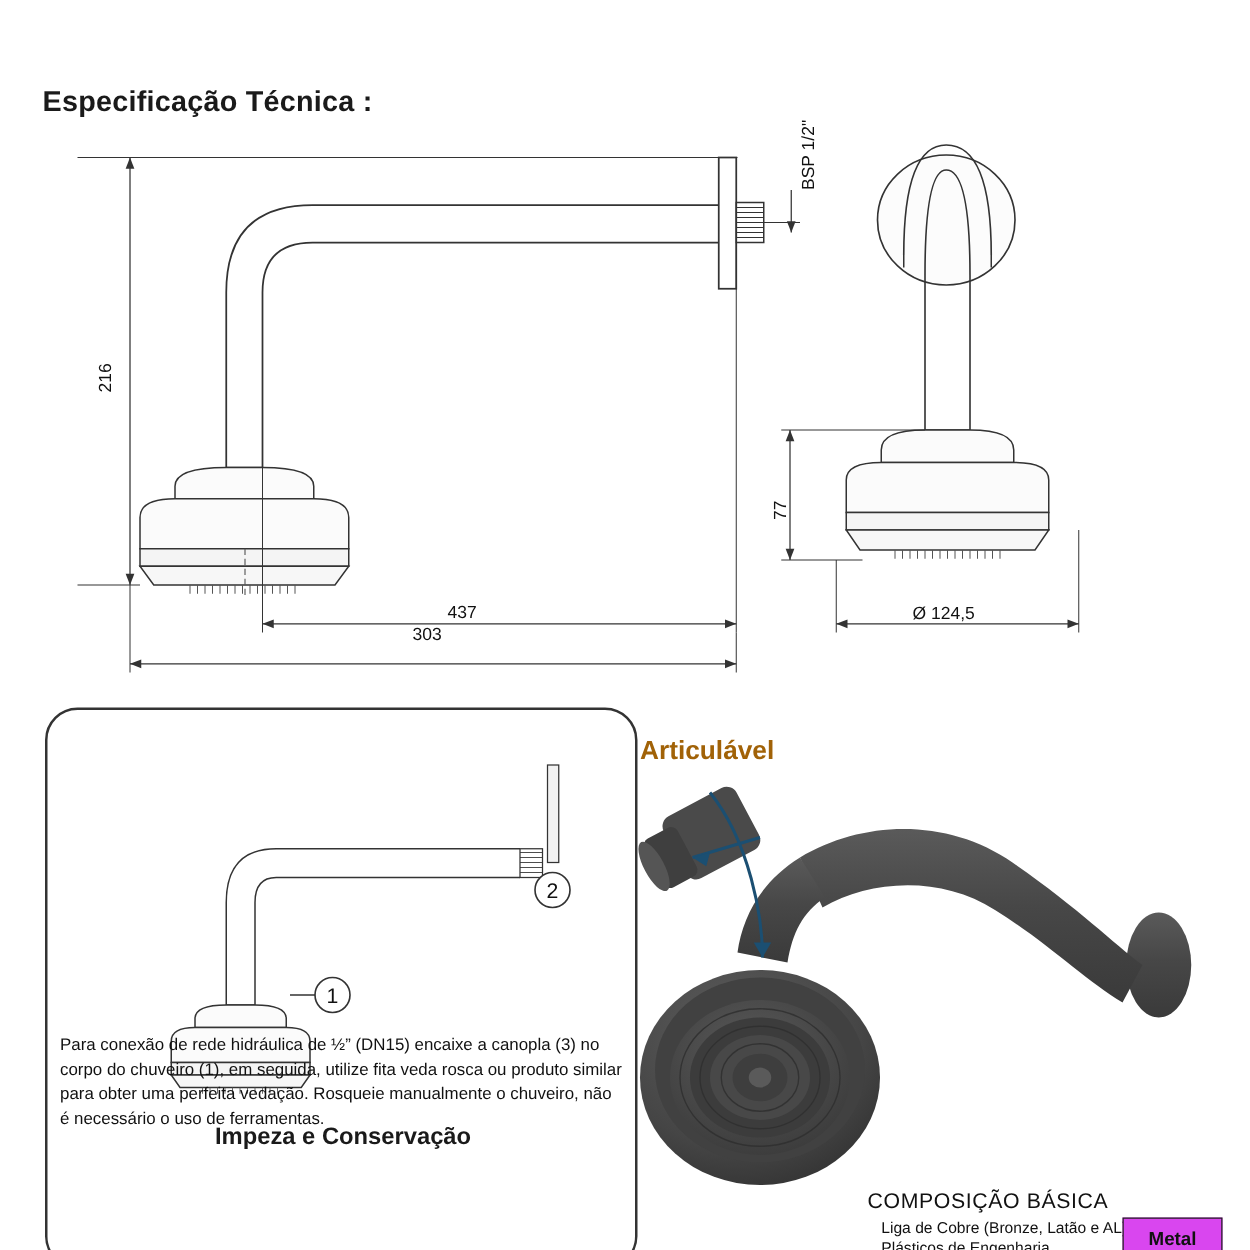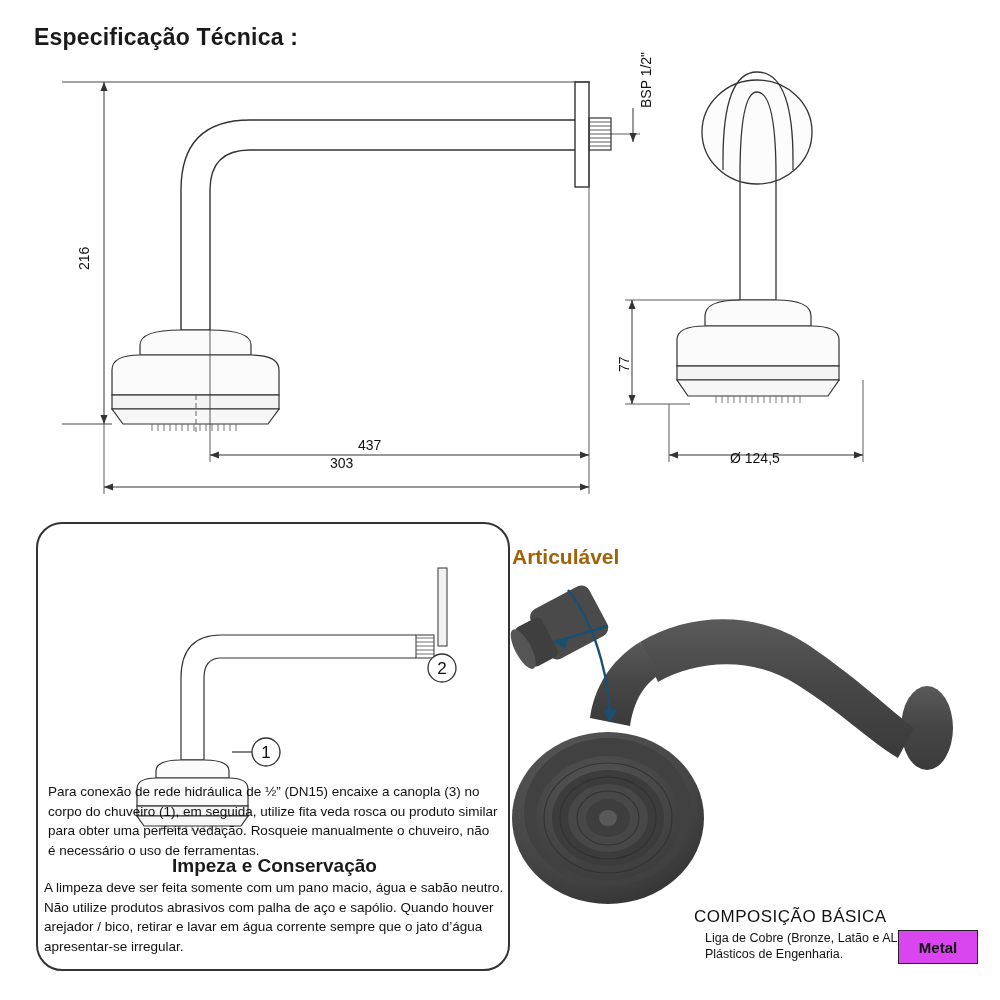--- a/index.html
+++ b/index.html
@@ -4,21 +4,21 @@
 <style>
   html,body{margin:0;padding:0;}
   body{
     width:1000px;height:1000px;
     background:#ffffff;
     font-family:"Liberation Sans", sans-serif;
     color:#1a1a1a;
     position:relative;
     overflow:hidden;
   }
-  .page{position:absolute;inset:0;}
+  .page{position:absolute;inset:0;margin-top:44px;}
 
   
   .title-spec{
     position:absolute;left:34px;top:24px;
     font-size:23px;font-weight:bold;letter-spacing:.2px;
   }
   .title-install{
     position:absolute;left:130px;top:535px;
     font-size:21px;font-weight:bold;
   }
@@ -199,21 +199,21 @@
         <path d="M863 455 l-9 -3.5 v7 z" fill="#333" stroke="none"></path>
         <line x1="669" y1="404" x2="669" y2="462" stroke="#333" stroke-width="0.8"></line>
         <line x1="863" y1="380" x2="863" y2="462" stroke="#333" stroke-width="0.8"></line>
       </g>
     </svg>
 
     <div class="dim-text dim-vert" style="left:76px;top:270px;">216</div>
     <div class="dim-text" style="left:358px;top:437px;">437</div>
     <div class="dim-text" style="left:330px;top:455px;">303</div>
     <div class="dim-text dim-vert" style="left:616px;top:372px;">77</div>
-    <div class="dim-text" style="left:730px;top:450px;">Ø 124,5</div>
+    <div class="dim-text" style="left:730px;top:438px;">Ø 124,5</div>
     <div class="dim-text bsp-label">BSP 1/2"</div>
   </div>
 
   <div class="install-box"></div>
 
   <svg width="470" height="290" style="left:36px;top:560px;position:absolute;">
     <g stroke="#333" fill="none" stroke-width="1.2">
 
       <path d="M145 200 L145 118 Q145 75 185 75 L380 75" stroke-width="1.2"></path>
       <path d="M168 200 L168 118 Q168 98 185 98 L380 98" stroke-width="1.2"></path>
@@ -252,21 +252,20 @@
       <line x1="196" y1="192" x2="216" y2="192" stroke="#333" stroke-width="1.2"></line>
 
       <circle cx="406" cy="108" r="14" stroke="#333" stroke-width="1.3" fill="#fff"></circle>
     </g>
     <text x="230" y="198" text-anchor="middle" font-size="17" fill="#111" font-family="Liberation Sans, sans-serif">1</text>
     <text x="406" y="114" text-anchor="middle" font-size="17" fill="#111" font-family="Liberation Sans, sans-serif">2</text>
   </svg>
 
   <div class="install-text">Para conexão de rede hidráulica de ½” (DN15) encaixe a canopla (3) no corpo do chuveiro (1), em seguida, utilize fita veda rosca ou produto similar para obter uma perfeita vedação. Rosqueie manualmente o chuveiro, não é necessário o uso de ferramentas.</div>
   <div class="title-limpeza">Impeza e Conservação</div>
-  <div class="limpeza-text">A limpeza deve ser feita somente com um pano macio, água e sabão neutro. Não utilize produtos  abrasivos com palha de aço e sapólio. Quando houver arejador / bico, retirar e lavar em água corrente sempre que o jato d’água apresentar-se irregular.</div>
 
   <div class="title-artic">Articulável</div>
 
   <svg width="520" height="420" style="left:490px;top:550px;position:absolute;">
     <defs>
       <linearGradient id="gmetal" x1="0" y1="0" x2="0" y2="1">
         <stop offset="0%" stop-color="#5a5a5a"></stop>
         <stop offset="45%" stop-color="#474747"></stop>
         <stop offset="100%" stop-color="#3a3a3a"></stop>
       </linearGradient>

